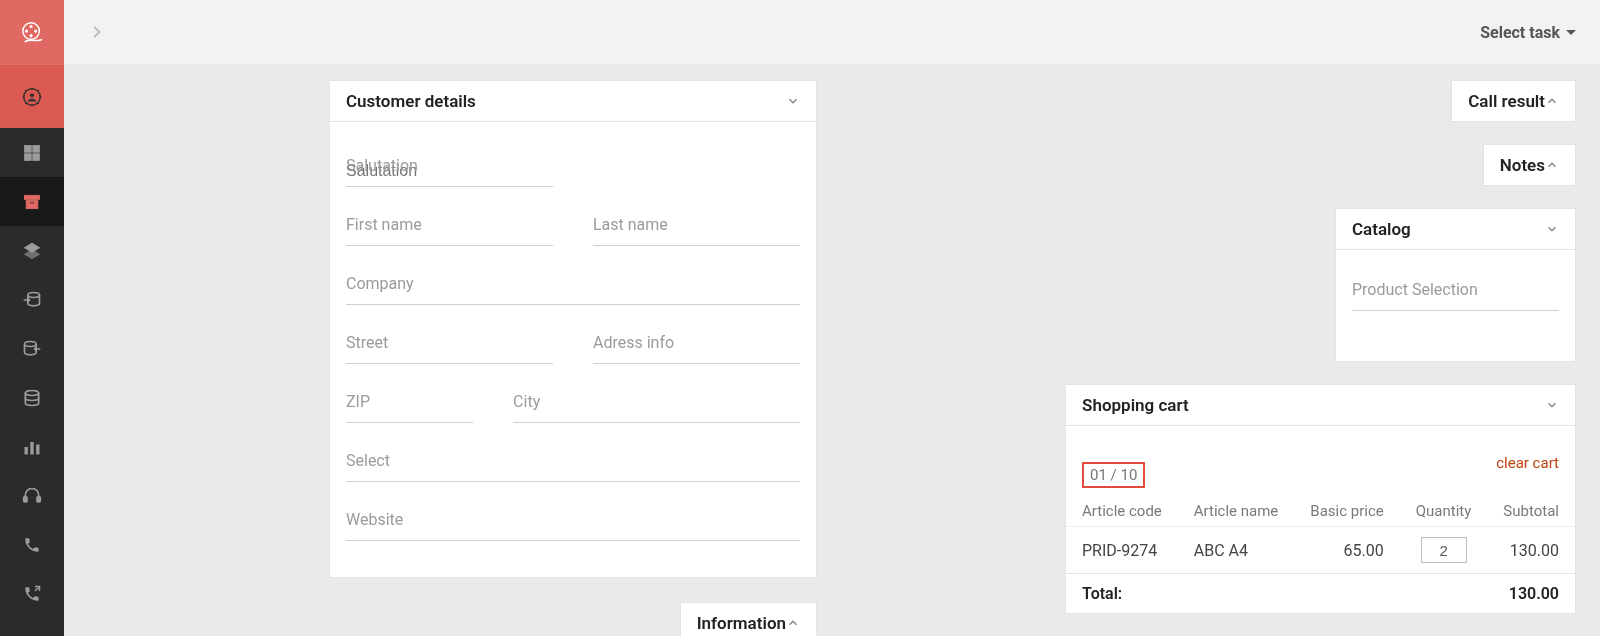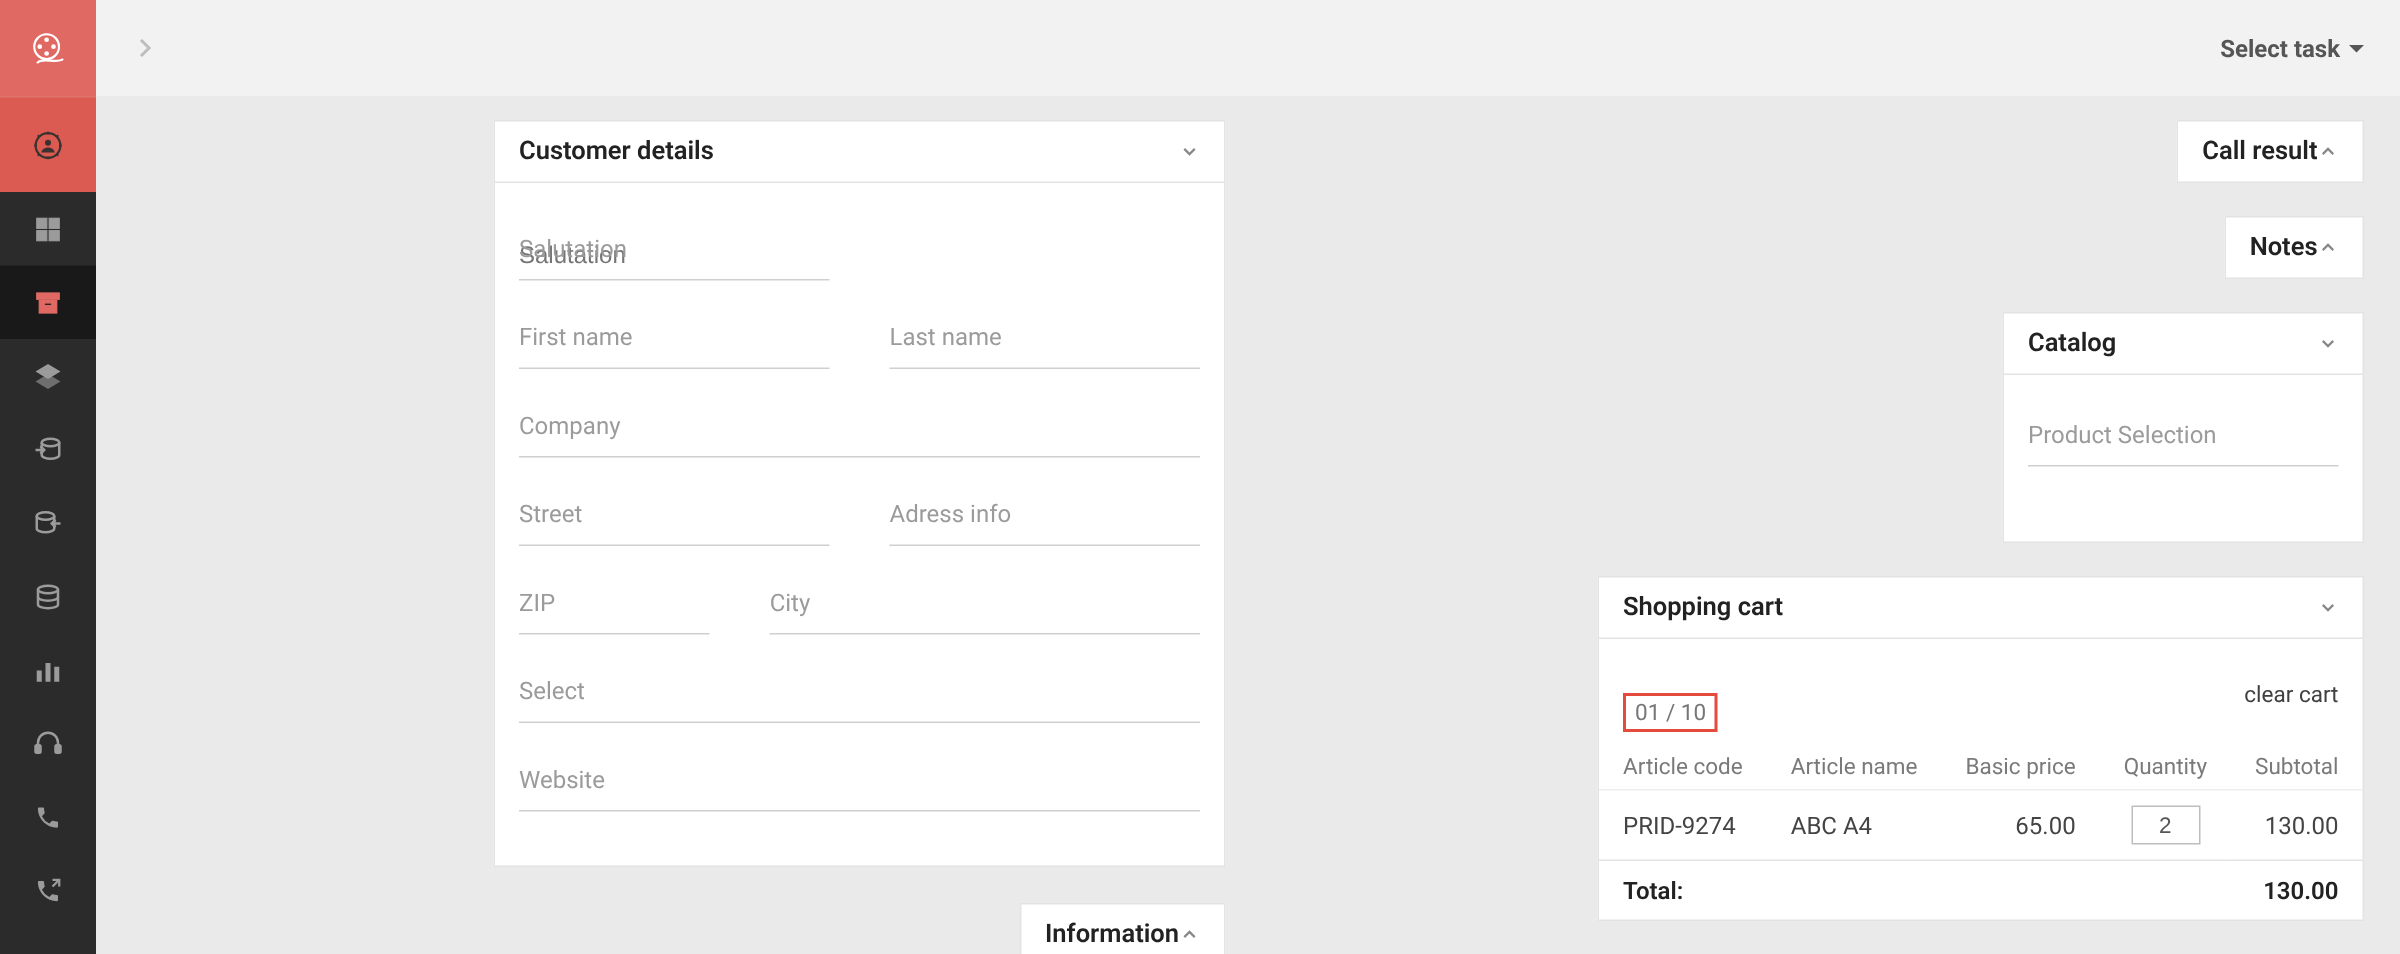--- a/index.html
+++ b/index.html
@@ -46,21 +46,21 @@
   .row { display:flex; gap:40px; margin-top:28px; }
   .row.first { margin-top:20px;}
   .field { flex:1; position:relative; }
   .field.half { flex: 0 0 calc(50% - 20px); }
   .field .ph { position:absolute; left:0; top:0; color:#9b9b9b; font-size:16px; pointer-events:none;}
   .field input { width:100%; border:none; border-bottom:1px solid #cfcfcf; font-size:16px; padding:6px 0 6px 0; outline:none; background:transparent; color:#333;}
 
   
   .cart-meta { display:flex; align-items:center; justify-content:space-between; padding:12px 16px 8px 16px;}
   .counter-box { border:2px solid #e44b3d; padding:2px 6px; color:#777; font-size:15px;margin-top:24px;}
-  .clear-cart { color:#404040; font-size:15px; cursor:pointer;}
+  .clear-cart { color:#c2410c; font-size:15px; cursor:pointer;}
   .cart-table { width:100%; border-collapse:collapse;}
   .cart-table th { text-align:left; font-weight:400; color:#7a7a7a; font-size:15px; padding:6px 16px; border-bottom:1px solid #eee;}
   .cart-table th.num, .cart-table td.num { text-align:right;}
   .cart-table th.center, .cart-table td.center{ text-align:center;}
   .cart-table td { padding:10px 16px; font-size:16px; color:#444;}
   .cart-table tr.total td { font-weight:600; color:#222; border-top:1px solid #e3e3e3;}
   .qty-input { width:46px; height:26px; border:1px solid #bdbdbd; text-align:center; font-size:15px; color:#555;}
 
   .panel-small-gap{ margin-bottom:22px;}
 </style>

